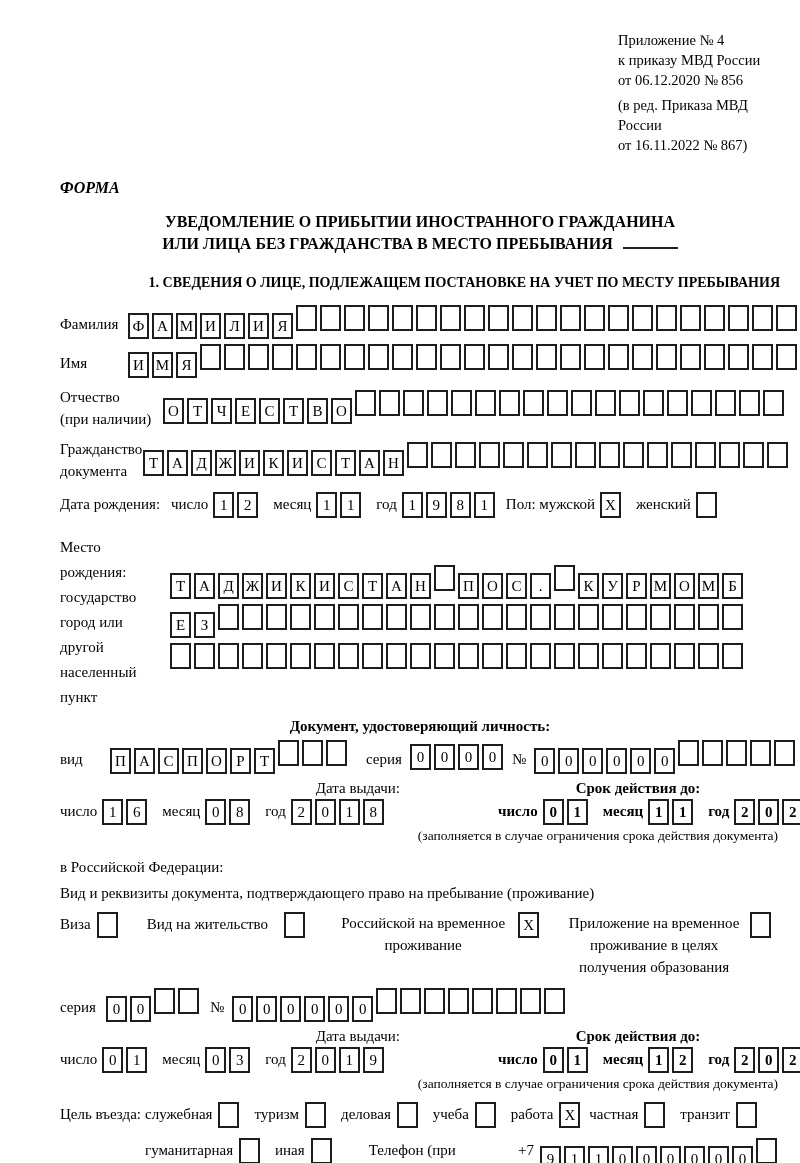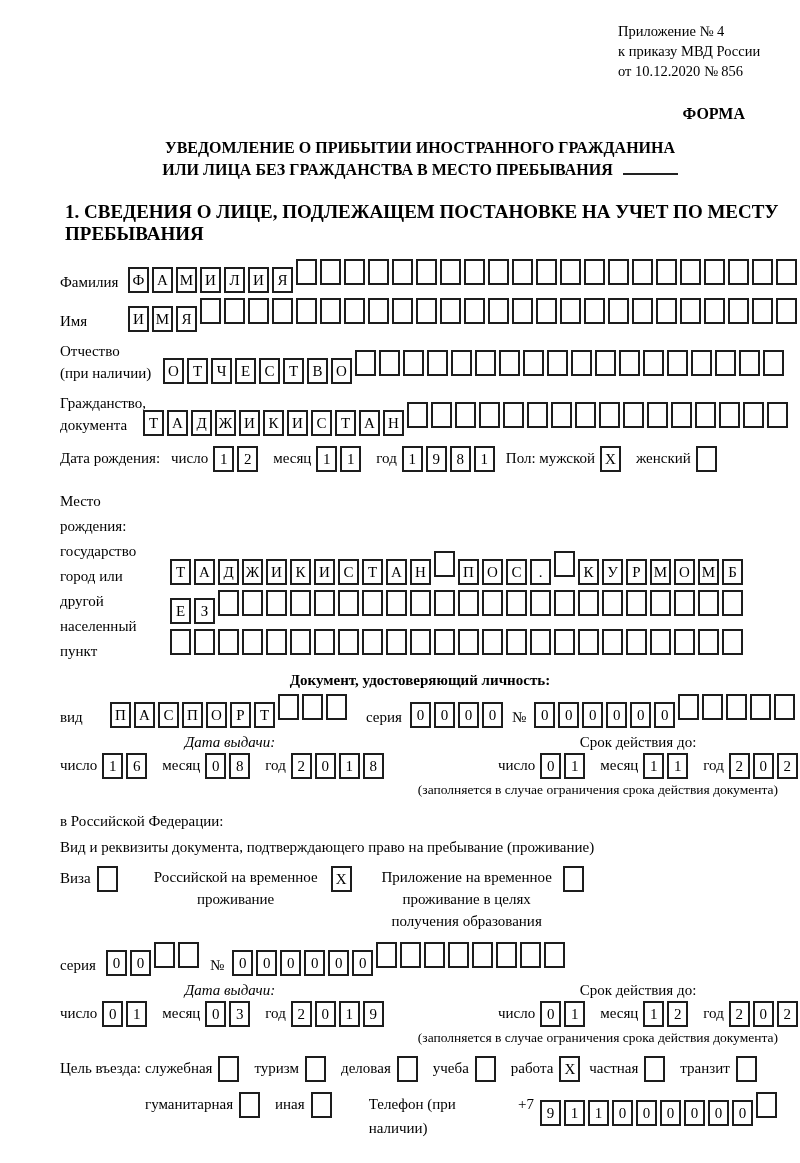--- a/index.html
+++ b/index.html
@@ -1,35 +1,35 @@
 <!DOCTYPE html>
 <html><head>
 <meta charset="utf-8">
 <style>
   html,body{margin:0;padding:0;background:#fff;}
   .page{
     position:relative;
     width:800px;height:1163px;
     box-sizing:border-box;
-    padding:21px 20px 20px 60px;
+    padding:30px 20px 20px 60px;
     background:#fff;color:#000;
     font-family:"Liberation Serif", serif;
     font-size:15px;
     overflow:hidden;
   }
   
   .hdr{margin-left:558px;font-size:14.5px;line-height:20px;}
   .hdr-amend{margin-top:5px;}
-  .forma{margin-top:24px;margin-right:35px;text-align:right;font-weight:bold;font-size:16px;}
+  .forma{margin-top:24px;margin-right:35px;font-weight:bold;font-size:16px;font-style:italic;}
   .title{margin-top:14px;text-align:center;font-weight:bold;font-size:16px;line-height:22px;}
   .uline{display:inline-block;width:55px;border-bottom:2px solid #222;margin-left:10px;}
-  .sec1{margin-top:20px;margin-left:5px;font-weight:bold;font-size:19px;}
-
-  
-  .frow{display:flex;align-items:flex-end;margin-top:5px;}
+  .sec1{margin-top:20px;margin-left:5px;font-weight:bold;font-size:14px;text-align:right;}
+
+  
+  .frow{display:flex;align-items:center;margin-top:5px;}
   .flabel{flex-shrink:0;line-height:22px;padding-top:3px;}
   .lw50{width:50px;}
   .lw68{width:68px;}
   .lw103{width:103px;}
   .lw83{width:83px;}
   .lw110{width:110px;}
   .cells{display:inline-block;white-space:nowrap;vertical-align:top;}
   .cell{
     display:inline-block;box-sizing:border-box;
     width:21px;height:26px;border:2px solid #1d1d1d;margin-right:3px;
@@ -37,22 +37,22 @@
     text-align:center;background:#fff;
   }
   .stackrows .cells{display:block;margin-bottom:5px;}
 
   
   .dline{display:flex;align-items:flex-start;}
   .dlbl{line-height:24px;margin-right:5px;}
   .gap14{margin-left:12px;}
   .dates-row{display:flex;margin-top:6px;}
   .dcol-l{width:438px;}
-  .dcol-r{width:280px;}
-  .dhead{width:340px;text-align:center;margin-bottom:2px;font-style:italic;}
+  .dcol-r{width:280px;font-weight:bold;}
+  .dhead{width:340px;text-align:right;margin-bottom:2px;}
   .dhead-r{width:280px;text-align:center;margin-bottom:2px;}
   .dnote{text-align:right;font-size:13.5px;margin-top:3px;margin-right:2px;}
 
   .doc-heading{margin-top:8px;text-align:center;font-weight:bold;}
   .intro{margin-top:10px;line-height:26px;}
 
   
   .optrow{display:flex;align-items:flex-start;margin-top:6px;}
   .opt{display:flex;align-items:flex-start;margin-right:12px;}
   .olbl{line-height:24px;margin-right:6px;}
@@ -63,21 +63,25 @@
   .mt14{margin-top:14px;}
 </style>
 </head>
 <body>
 
 <div class="page">
 
   <div class="hdr">
     <div>Приложение № 4</div>
     <div>к приказу МВД России</div>
-    <div>от 10.12.2020 № 856</div>
+    <div>от 06.12.2020 № 856</div>
+    <div class="hdr-amend">
+      <div>(в ред. Приказа МВД России</div>
+      <div>от 16.11.2022 № 867)</div>
+    </div>
   </div>
 
   <div class="forma">ФОРМА</div>
 
   <div class="title">
     <div>УВЕДОМЛЕНИЕ О ПРИБЫТИИ ИНОСТРАННОГО ГРАЖДАНИНА</div>
     <div><span>ИЛИ ЛИЦА БЕЗ ГРАЖДАНСТВА В МЕСТО ПРЕБЫВАНИЯ</span><span class="uline"></span></div>
   </div>
 
   <div class="sec1">1. СВЕДЕНИЯ О ЛИЦЕ, ПОДЛЕЖАЩЕМ ПОСТАНОВКЕ НА УЧЕТ ПО МЕСТУ ПРЕБЫВАНИЯ</div>
@@ -179,20 +183,24 @@
     <div>в Российской Федерации:</div>
     <div>Вид и реквизиты документа, подтверждающего право на пребывание (проживание)</div>
   </div>
 
   <div class="optrow">
     <span class="opt">
       <span class="olbl">Виза</span>
       <span class="cells"><span class="cell"></span></span>
     </span>
     <span class="opt" style="margin-left:14px">
+      <span class="olbl">Вид на жительство</span>
+      <span class="cells" style="margin-left:10px"><span class="cell"></span></span>
+    </span>
+    <span class="opt" style="margin-left:14px">
       <span class="olbl olbl-wrap w170">Российской на временное проживание</span>
       <span class="cells"><span class="cell">X</span></span>
     </span>
     <span class="opt" style="margin-left:10px;margin-right:0">
       <span class="olbl olbl-wrap w180">Приложение на временное проживание в целях получения образования</span>
       <span class="cells"><span class="cell"></span></span>
     </span>
   </div>
 
   <div class="frow mt10">

